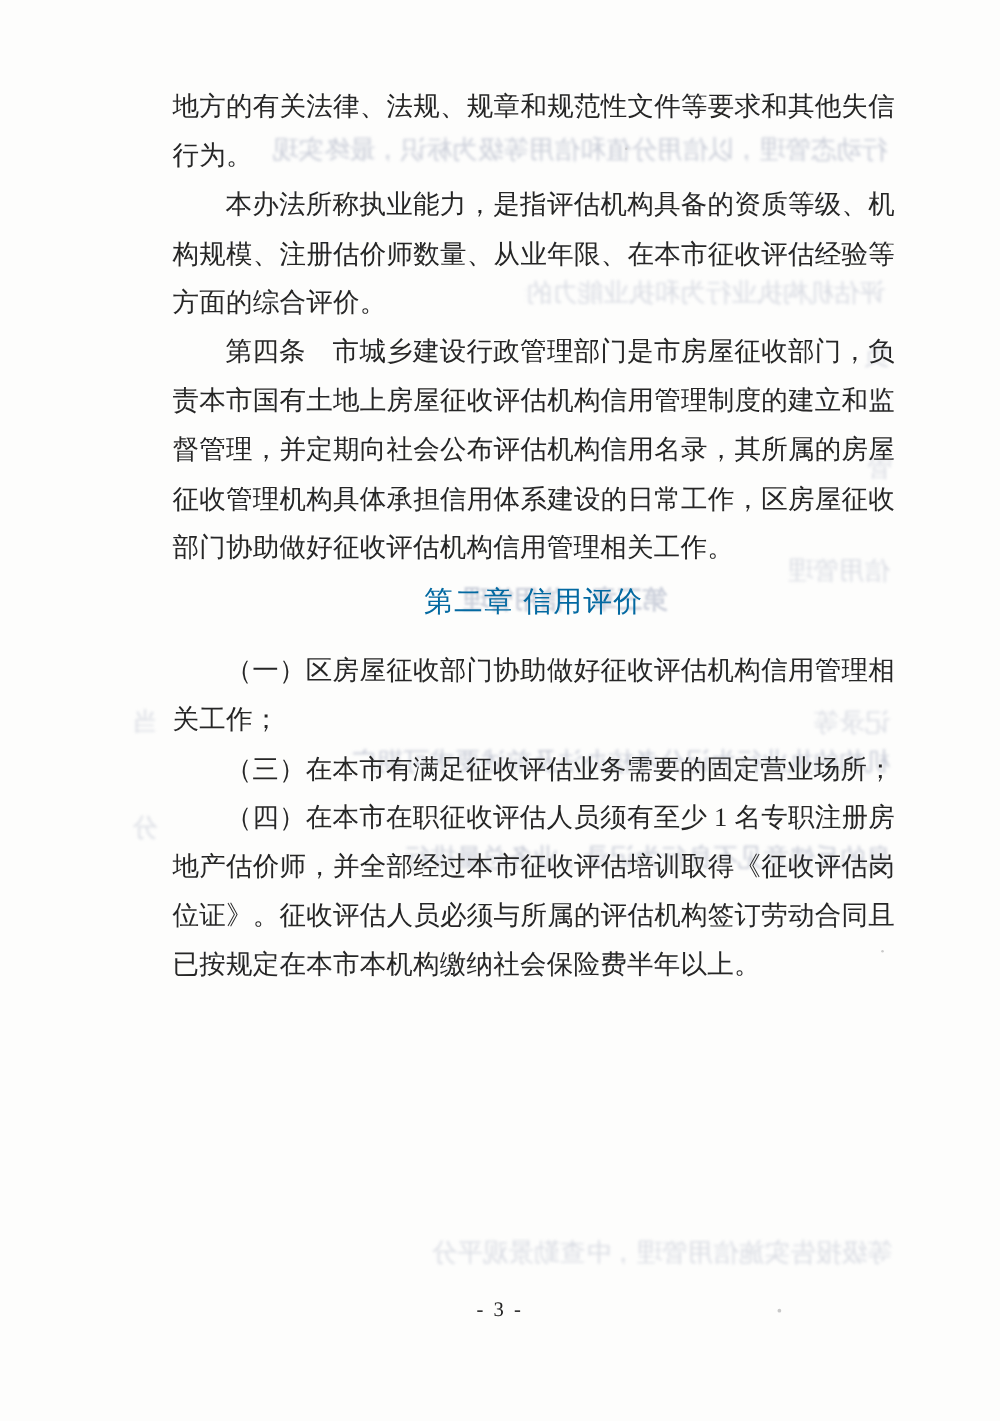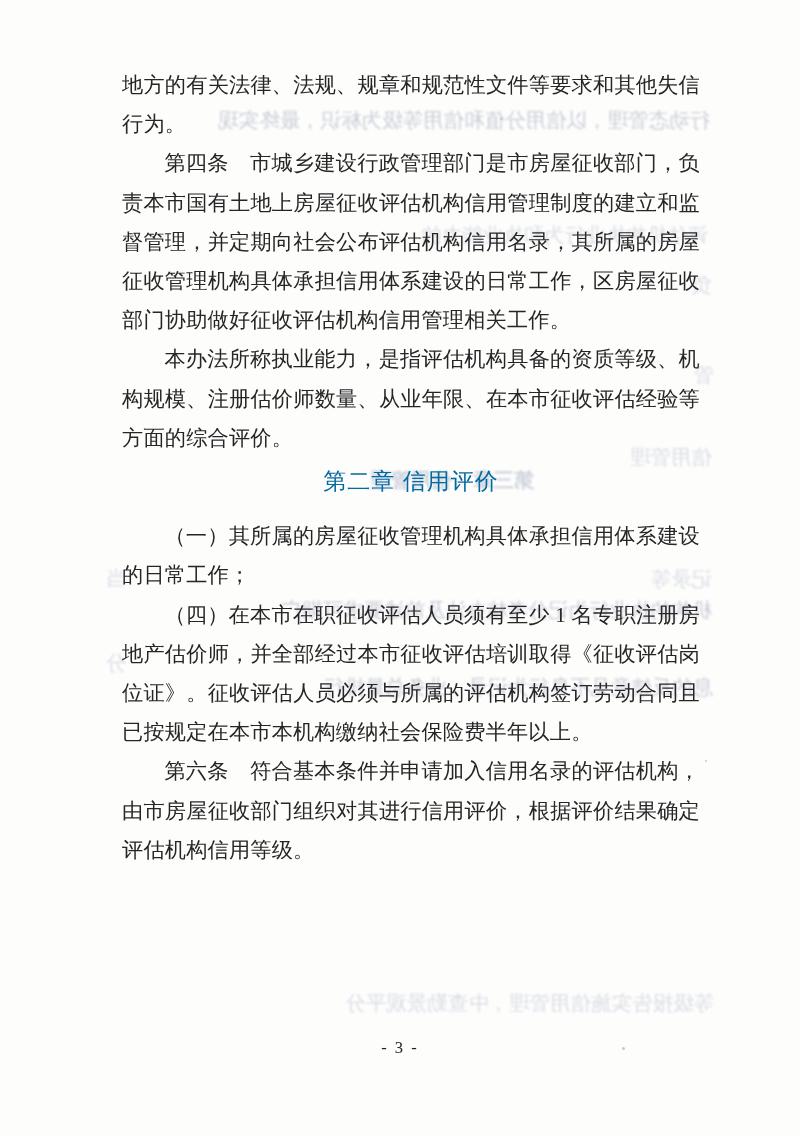--- a/index.html
+++ b/index.html
@@ -13,21 +13,21 @@
     height: 1137px;
     margin: 0 auto;
     background: #fdfdfc;
     overflow: hidden;
     font-family: "Liberation Serif", "DejaVu Serif", serif;
     color: #262626;
   }
   
   .content {
     position: absolute;
-    left: 122px;
+    left: 138px;
     top: 66px;
     width: 578px;
     font-size: 21.2px;
     line-height: 39.2px;
     text-align: justify;
     text-justify: inter-character;
     letter-spacing: 0.2px;
   }
   .content p {
     margin: 0;
@@ -126,32 +126,32 @@
   <div class="bleed b12 faint">当</div>
 
   <div class="speck s1"></div>
   <div class="speck s2"></div>
   <div class="speck s3"></div>
 
   <div class="content">
 
     <p>地方的有关法律、法规、规章和规范性文件等要求和其他失信行为。</p>
 
+    <p class="indent">本办法所称执业能力，是指评估机构具备的资质等级、机构规模、注册估价师数量、从业年限、在本市征收评估经验等方面的综合评价。</p>
+
     <p class="indent">第四条　市城乡建设行政管理部门是市房屋征收部门，负责本市国有土地上房屋征收评估机构信用管理制度的建立和监督管理，并定期向社会公布评估机构信用名录，其所属的房屋征收管理机构具体承担信用体系建设的日常工作，区房屋征收部门协助做好征收评估机构信用管理相关工作。</p>
-
-    <p class="indent">本办法所称执业能力，是指评估机构具备的资质等级、机构规模、注册估价师数量、从业年限、在本市征收评估经验等方面的综合评价。</p>
 
     <h2 class="chapter-heading">第二章 信用评价</h2>
 
 
-    <p class="indent">（一）其所属的房屋征收管理机构具体承担信用体系建设的日常工作；</p>
+    <p class="indent">（一）区房屋征收部门协助做好征收评估机构信用管理相关工作；</p>
 
 
+    <p class="indent">（三）在本市有满足征收评估业务需要的固定营业场所；</p>
 
     <p class="indent">（四）在本市在职征收评估人员须有至少 1 名专职注册房地产估价师，并全部经过本市征收评估培训取得《征收评估岗位证》。征收评估人员必须与所属的评估机构签订劳动合同且已按规定在本市本机构缴纳社会保险费半年以上。</p>
 
-    <p class="indent">第六条　符合基本条件并申请加入信用名录的评估机构，由市房屋征收部门组织对其进行信用评价，根据评价结果确定评估机构信用等级。</p>
 
   </div>
 
   <div class="pagenum">- 3 -</div>
 
 </div>
 
 </body></html>

